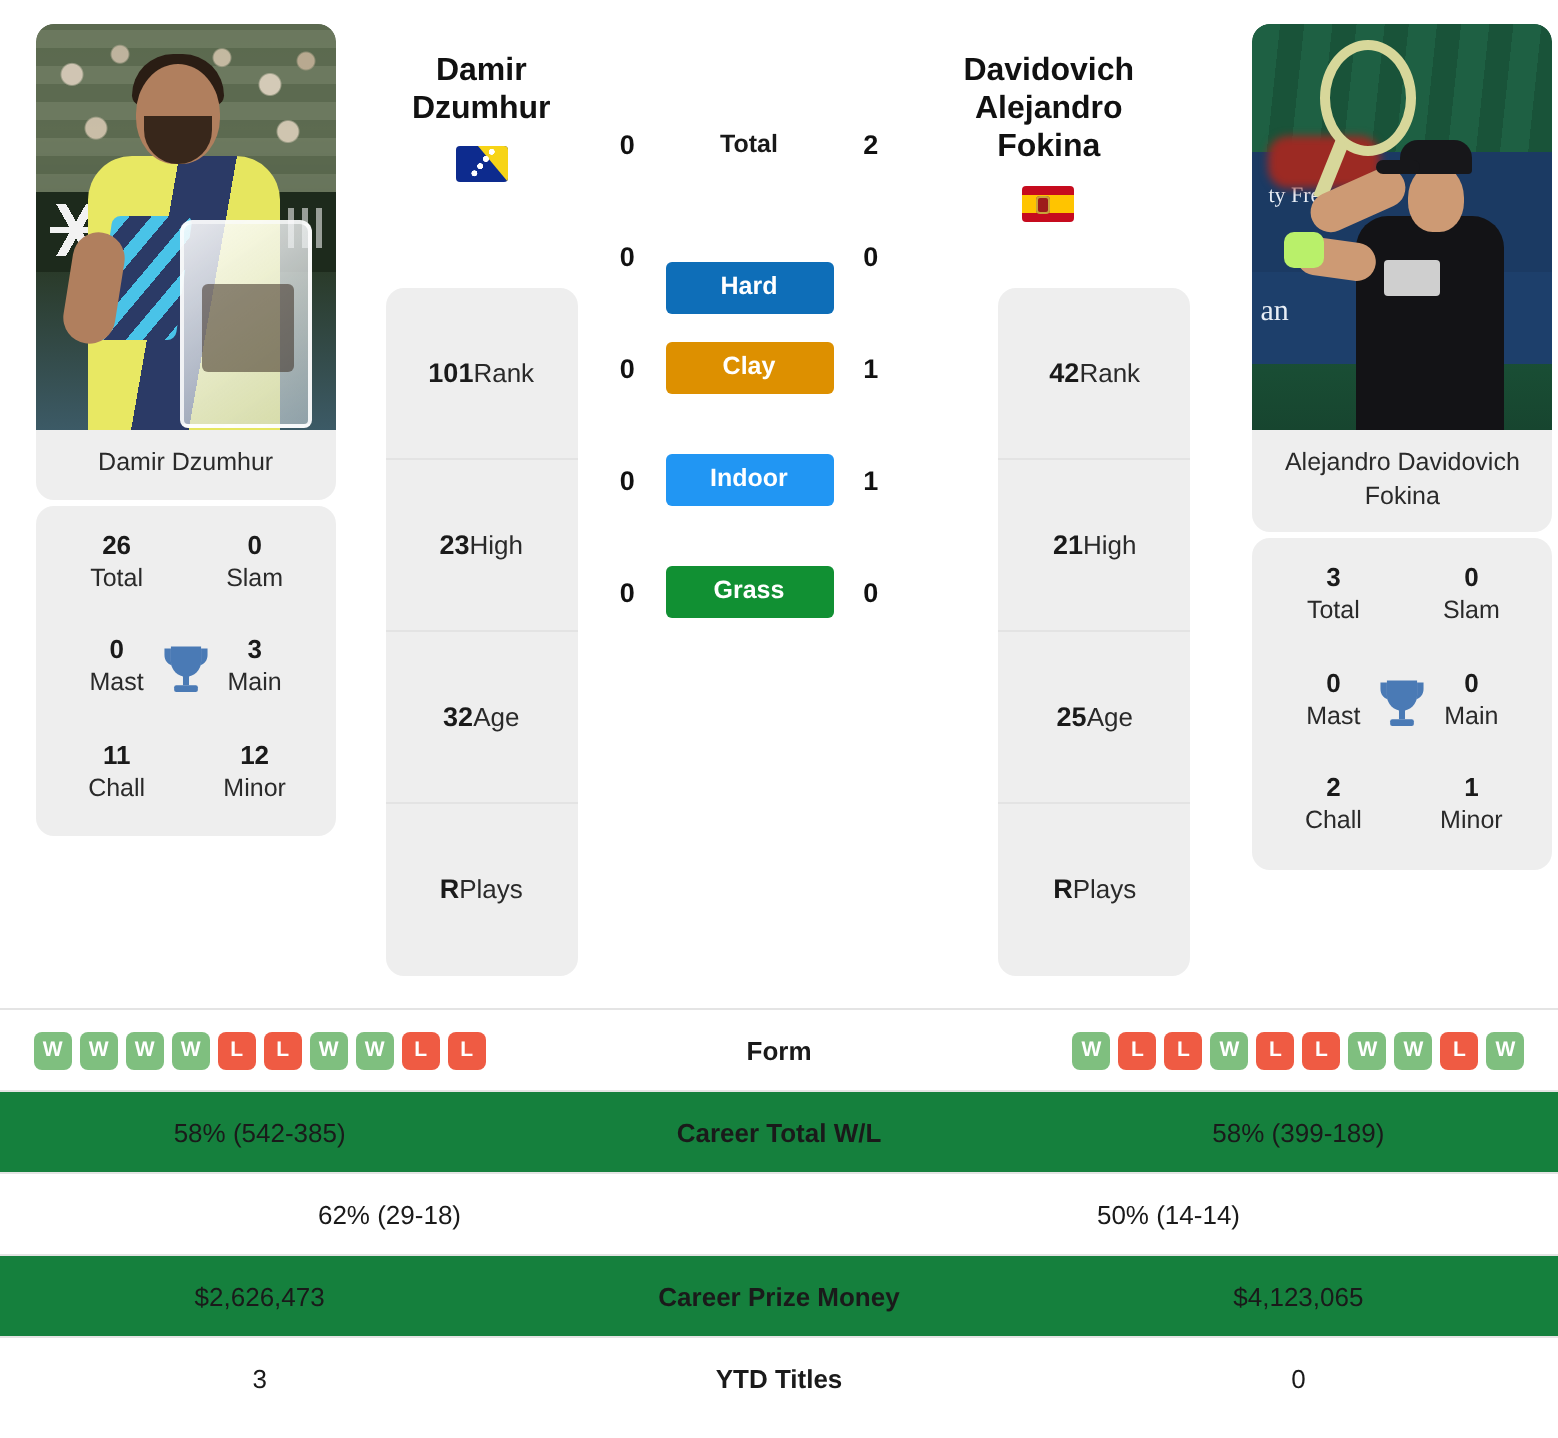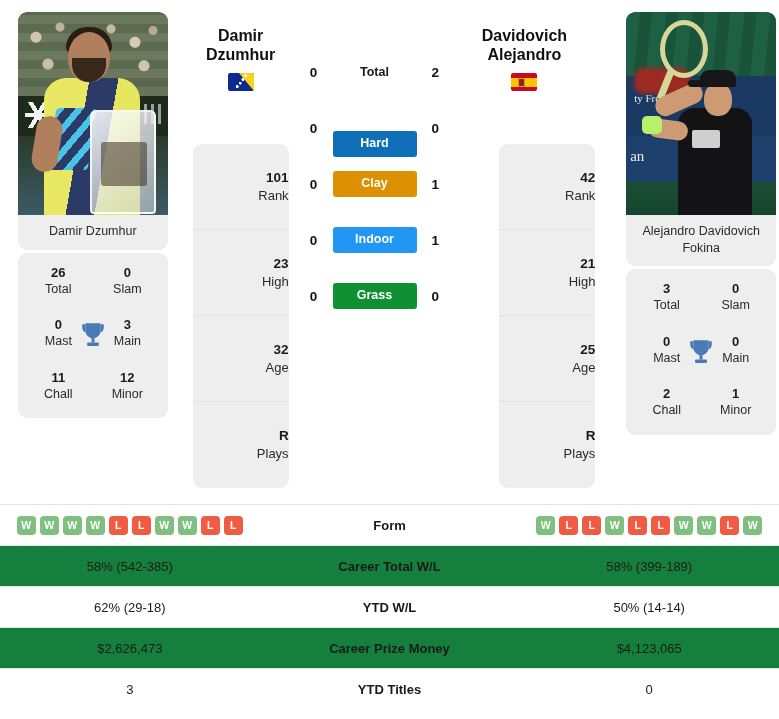--- a/index.html
+++ b/index.html
@@ -154,22 +154,22 @@
     width: 26px; height: 28px;
   }
 
   
   .stat-stack { width: 96px; margin-top: 0; }
   .stat-stack.left  { margin-left: 22px; margin-top: 144px; }
   .stat-stack.right { margin-left: 39px; margin-top: 144px; }
   .stat-box {
     width: 96px; height: 86px;
     background: #eeeeee;
-    display: flex; flex-direction: column;
-    align-items: flex-end; justify-content: center;
+    display: flex; 
+    align-items: center; justify-content: center;
     border-bottom: 1px solid #e3e3e3;
   }
   .stat-box:first-child { border-radius: 9px 9px 0 0; }
   .stat-box:last-child  { border-radius: 0 0 9px 9px; border-bottom: none; }
   .stat-num { font-size: 13.5px; font-weight: bold; line-height: 1.3; }
   .stat-lab { font-size: 13px; color: #2a2a2a; line-height: 1.35; }
 
   
   .name-head {
     width: 96px;
@@ -364,20 +364,21 @@
             <span class="surf-badge" id="badge-grass" style="background: rgb(17, 144, 51);">Grass</span>
           </div>
         <div class="h2h-right">0</div>
       </div>
     </div>
 
     <div style="position:relative; margin-left:12px;">
       <div class="name-head" style="left:6px; top:26px; width:116px;">
         <div class="nm">Davidovich</div>
         <div class="nm">Alejandro</div>
+        <div class="nm">Fokina</div>
         <span class="flag flag-es">
           <span class="arms"></span>
         </span>
       </div>
       <div class="stat-stack right">
         <div class="stat-box">
           <div class="stat-num">42</div>
           <div class="stat-lab">Rank</div>
         </div>
         <div class="stat-box">
@@ -489,21 +490,20 @@
     </div>
 
     <div class="brow shaded">
       <div class="bcell">58% (542-385)</div>
       <div class="bcell mid">Career Total W/L</div>
       <div class="bcell">58% (399-189)</div>
     </div>
 
     <div class="brow plain">
       <div class="bcell">62% (29-18)</div>
-      <div class="bcell mid">YTD W/L</div>
       <div class="bcell">50% (14-14)</div>
     </div>
 
     <div class="brow shaded">
       <div class="bcell">$2,626,473</div>
       <div class="bcell mid">Career Prize Money</div>
       <div class="bcell">$4,123,065</div>
     </div>
 
     <div class="brow plain">

